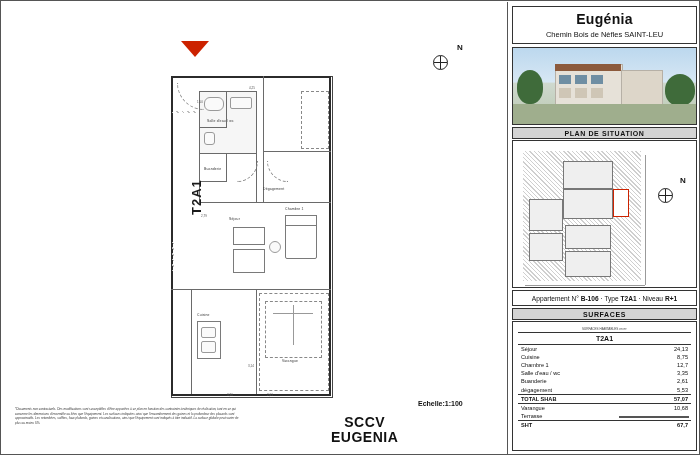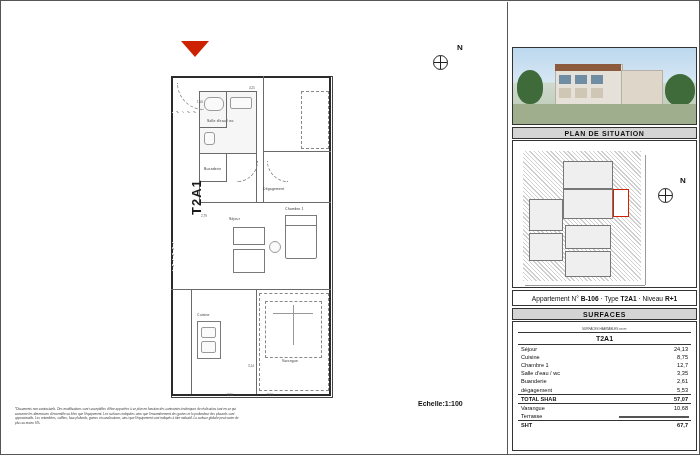--- a/index.html
+++ b/index.html
@@ -169,24 +169,32 @@
     <div class="dimlbl" style="left:200px;top:213px;">2,79</div>
     <div class="dimlbl" style="left:248px;top:85px;">4,25</div>
     <div class="dimlbl" style="left:196px;top:99px;">1,50</div>
 
     <div id="t2a1-label">T2A1</div>
 
     <div id="echelle">Echelle:1:100</div>
 
     <div id="disclaimer">*Documents non contractuels. Des modifications sont susceptibles d'être apportées à ce plan en fonction des contraintes techniques de réalisation, tant en ce qui concerne les dimensions d'ensemble ou liées que l'équipement. Les surfaces indiquées ainsi que l'encombrement des gaines et la profondeur des placards sont approximatifs. Les retombées, soffites, faux plafonds, gaines et canalisations, ainsi que l'équipement sont indiqués à titre indicatif. La surface globale peut varier de plus ou moins 5%.</div>
 
+    <div id="sccv">
+      <div>SCCV</div>
+      <div>EUGENIA</div>
+    </div>
   </div>
 
   <div id="right">
 
+    <div class="rbox" id="title-box">
+      <div class="t1">Eugénia</div>
+      <div class="t2">Chemin Bois de Nèfles SAINT-LEU</div>
+    </div>
 
     <div class="rbox" id="photo-box">
       <div id="photo">
         <div class="bldg" style="left:42px;top:16px;width:66px;height:40px;background:#e6e1d8;border:1px solid #b6b0a6;"></div>
         <div class="bldg" style="left:42px;top:16px;width:66px;height:7px;background:#8c5a3c;"></div>
         <div class="bldg" style="left:46px;top:27px;width:12px;height:9px;background:#6f8ea3;"></div>
         <div class="bldg" style="left:62px;top:27px;width:12px;height:9px;background:#6f8ea3;"></div>
         <div class="bldg" style="left:78px;top:27px;width:12px;height:9px;background:#6f8ea3;"></div>
         <div class="bldg" style="left:46px;top:40px;width:12px;height:10px;background:#cfc6b6;"></div>
         <div class="bldg" style="left:62px;top:40px;width:12px;height:10px;background:#cfc6b6;"></div>

